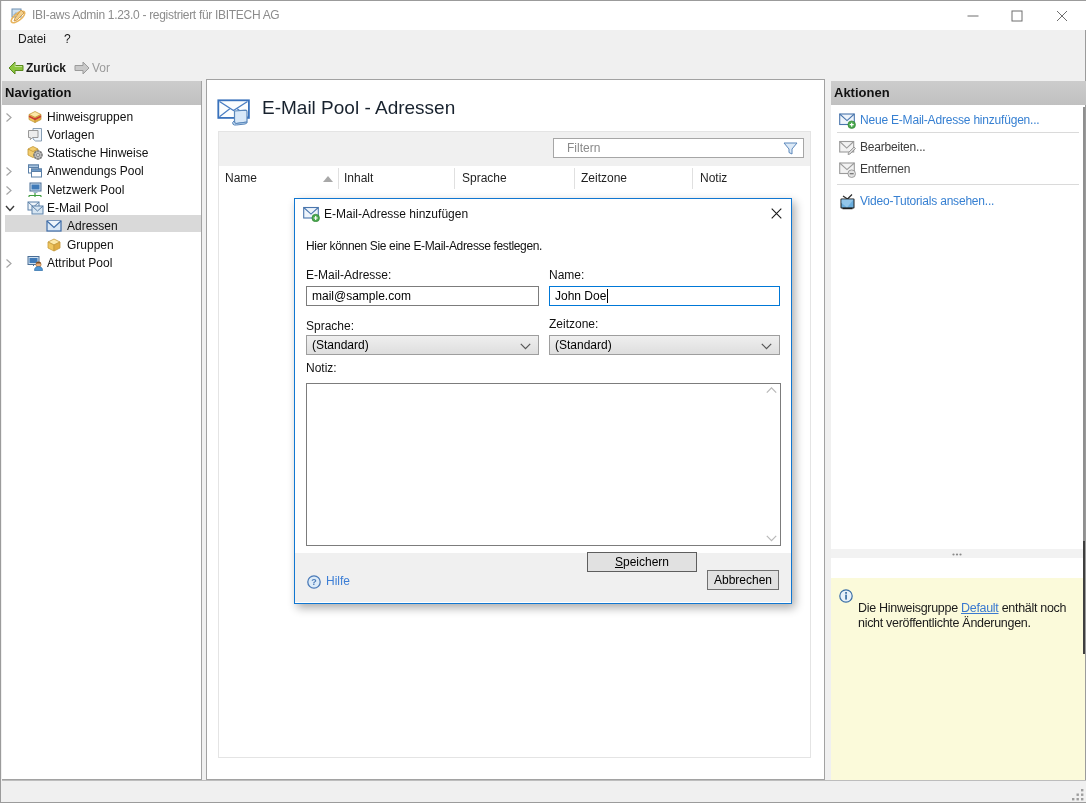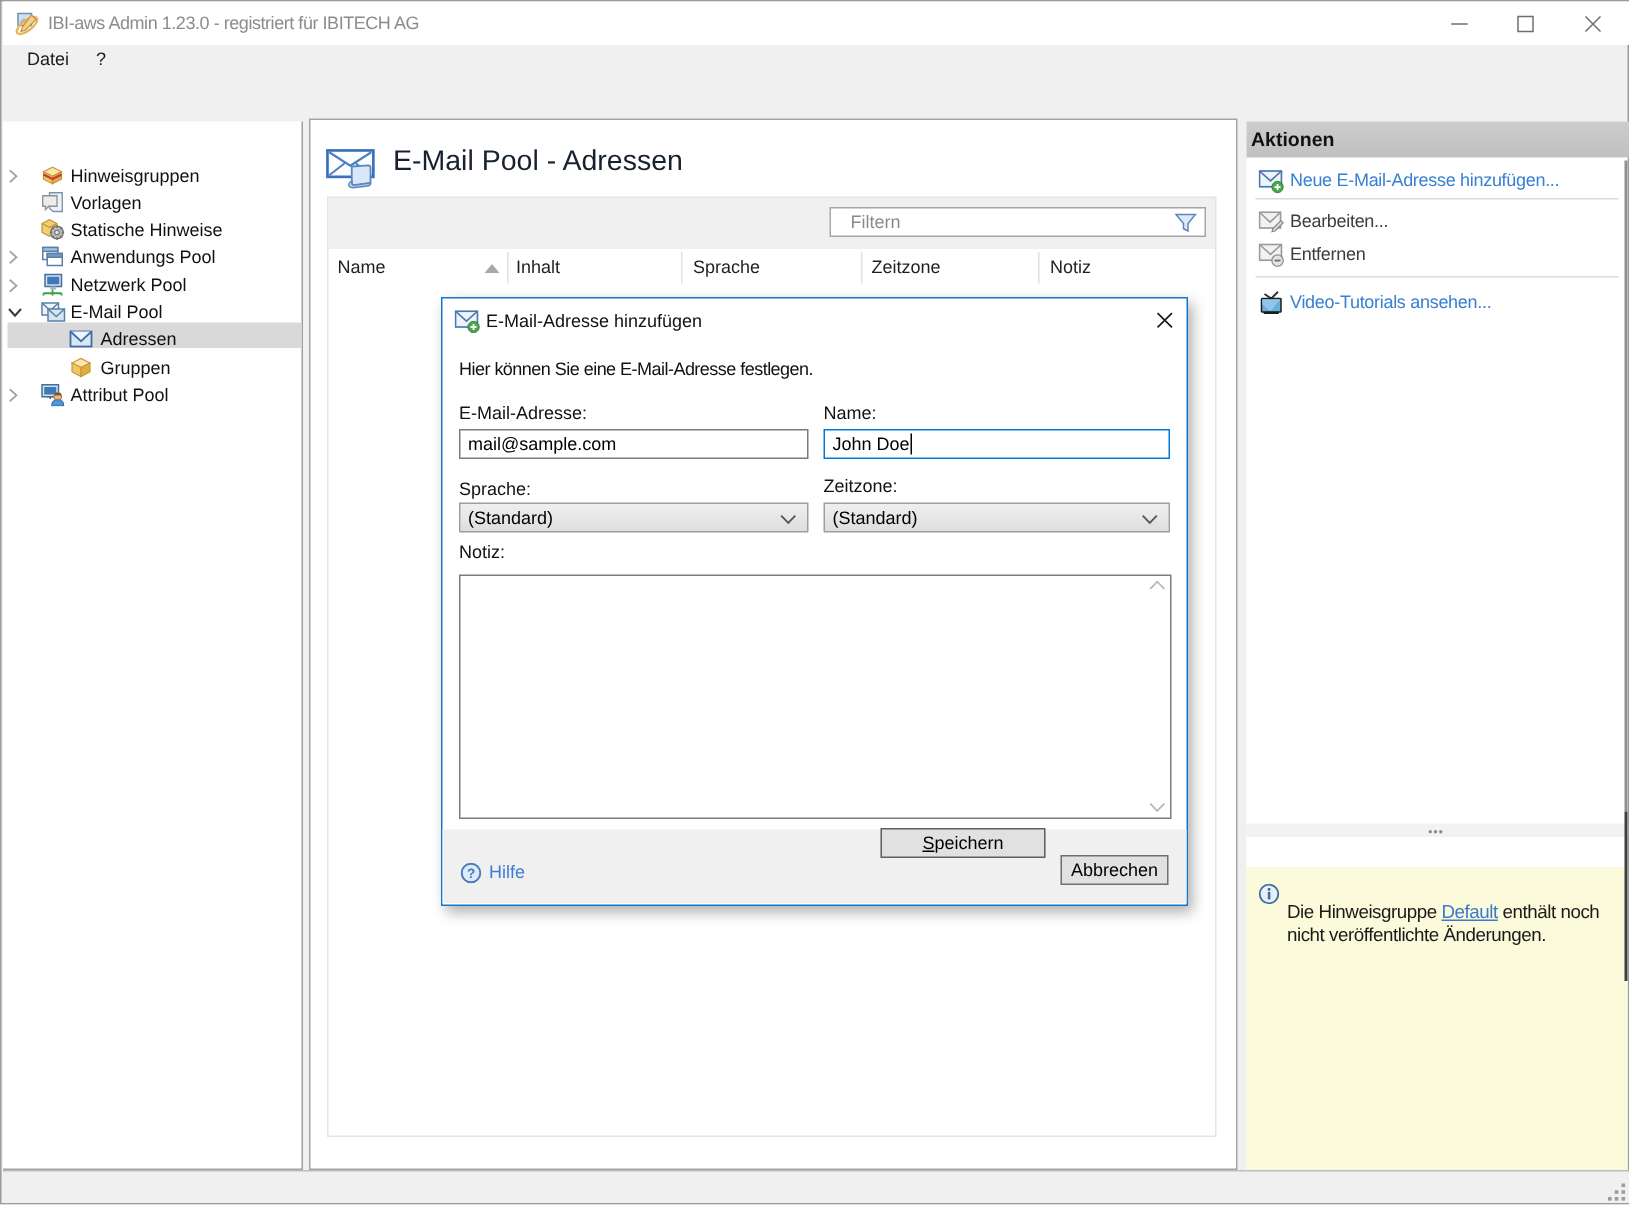--- a/index.html
+++ b/index.html
@@ -53,22 +53,34 @@
       <rect x="1" y="1" width="10" height="10" fill="none" stroke="#6e6e6e" stroke-width="1"></rect>
     </svg>
   <svg class="abs" style="left:1055px;top:9px;" width="12" height="12" viewBox="0 0 12 12">
       <path d="M1 1 L11 11 M11 1 L1 11" stroke="#6e6e6e" stroke-width="1"></path>
     </svg>
 
   <div id="menubar" class="abs">
       <span style="position:absolute;left:16px;top:2px;">Datei</span>
       <span style="position:absolute;left:62px;top:2px;">?</span>
     </div>
+  <div id="toolbar" class="abs">
+    <svg style="position:absolute;left:6px;top:13px;" width="16" height="14" viewBox="0 0 16 14">
+      <path d="M7 1 L1 7 L7 13 L7 9.5 L15 9.5 L15 4.5 L7 4.5 Z" fill="#8cc63f" stroke="#5a8a1f" stroke-width="1"></path>
+      <path d="M7 2.5 L7 5.5 L14 5.5" fill="none" stroke="#c5e597" stroke-width="1"></path>
+    </svg>
+    <span style="position:absolute;left:24px;top:13px;font-weight:bold;color:#1a1a1a;font-size:12px;">Zurück</span>
+    <svg style="position:absolute;left:72px;top:13px;" width="16" height="14" viewBox="0 0 16 14">
+      <path d="M9 1 L15 7 L9 13 L9 9.5 L1 9.5 L1 4.5 L9 4.5 Z" fill="#c9c9c9" stroke="#9b9b9b" stroke-width="1"></path>
+    </svg>
+    <span style="position:absolute;left:90px;top:13px;color:#9a9a9a;font-size:12px;">Vor</span>
+  </div>
 
   <div id="nav" class="abs">
+    <div id="navhdr" class="abs hdr">Navigation</div>
     <div class="abs" style="left:3px;top:134px;width:196px;height:17px;background:#d9d9d9;"></div>
 
     <svg class="abs" style="left:3px;top:32px;" width="8" height="9" viewBox="0 0 8 9">
         <path d="M1.5 0.5 L6 4.5 L1.5 8.5" stroke="#a5a5a5" fill="none" stroke-width="1.2"></path>
       </svg>
     <svg class="abs" style="left:25px;top:28px;" width="16" height="16" viewBox="0 0 16 16">
       <path d="M2 5.5 L8 2.5 L14 5.5 L8 8.5 Z" fill="#fce9a9" stroke="#c49a3c" stroke-width="0.8"></path>
       <path d="M2 5.5 L2 10.5 L8 13.5 L8 8.5 Z" fill="#f0c75e" stroke="#c49a3c" stroke-width="0.8"></path>
       <path d="M14 5.5 L14 10.5 L8 13.5 L8 8.5 Z" fill="#e0ad43" stroke="#c49a3c" stroke-width="0.8"></path>
       <path d="M2 7.3 L8 10.3 L14 7.3" stroke="#cc3b33" stroke-width="1.6" fill="none"></path>

